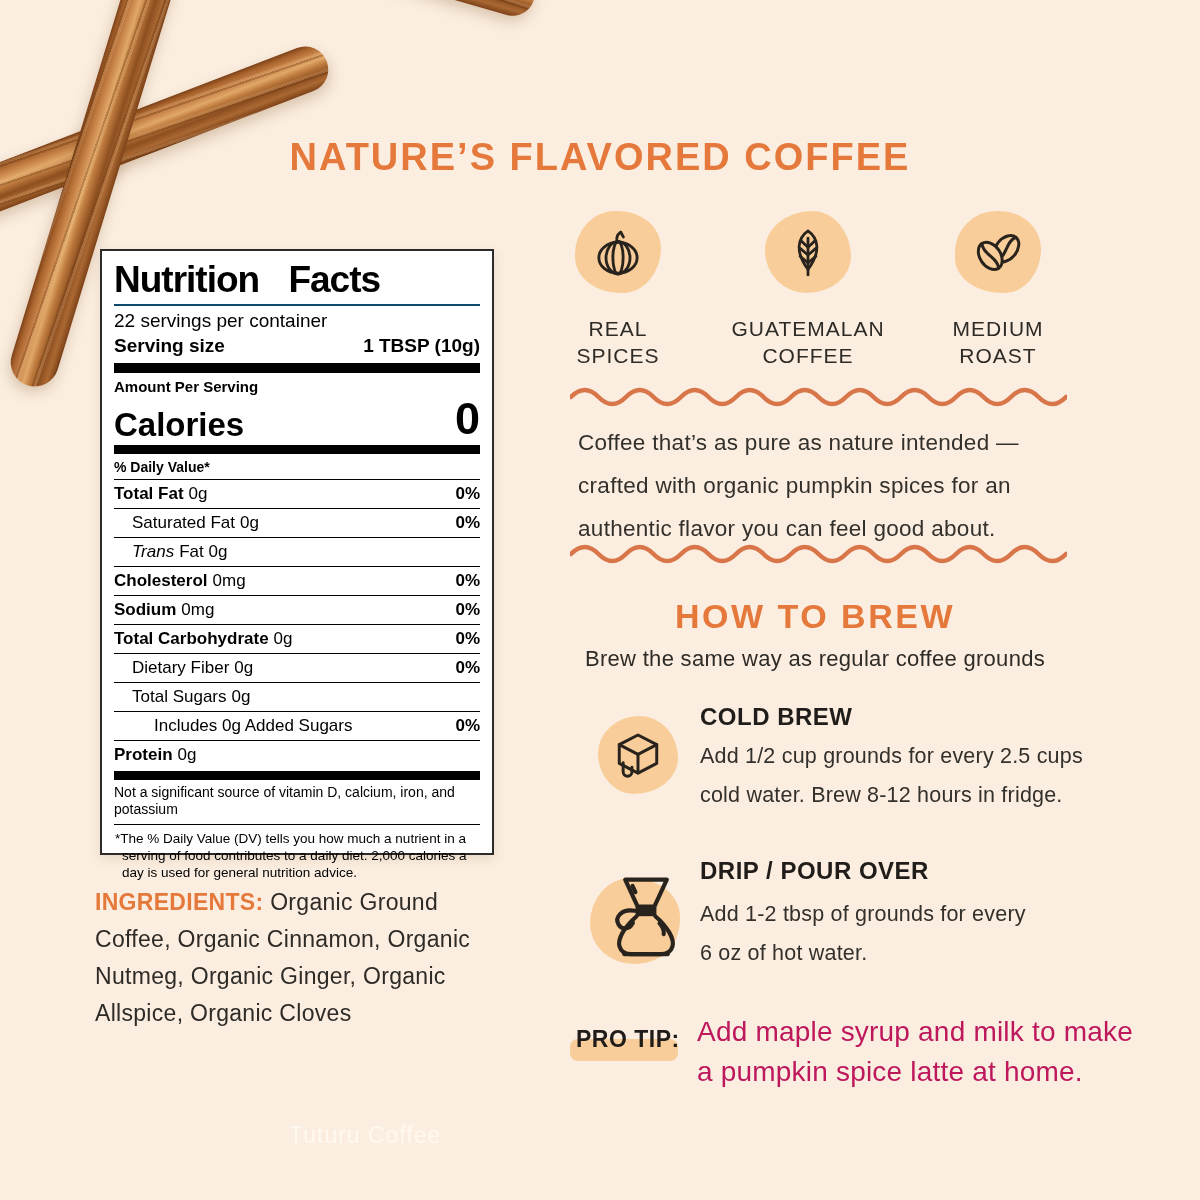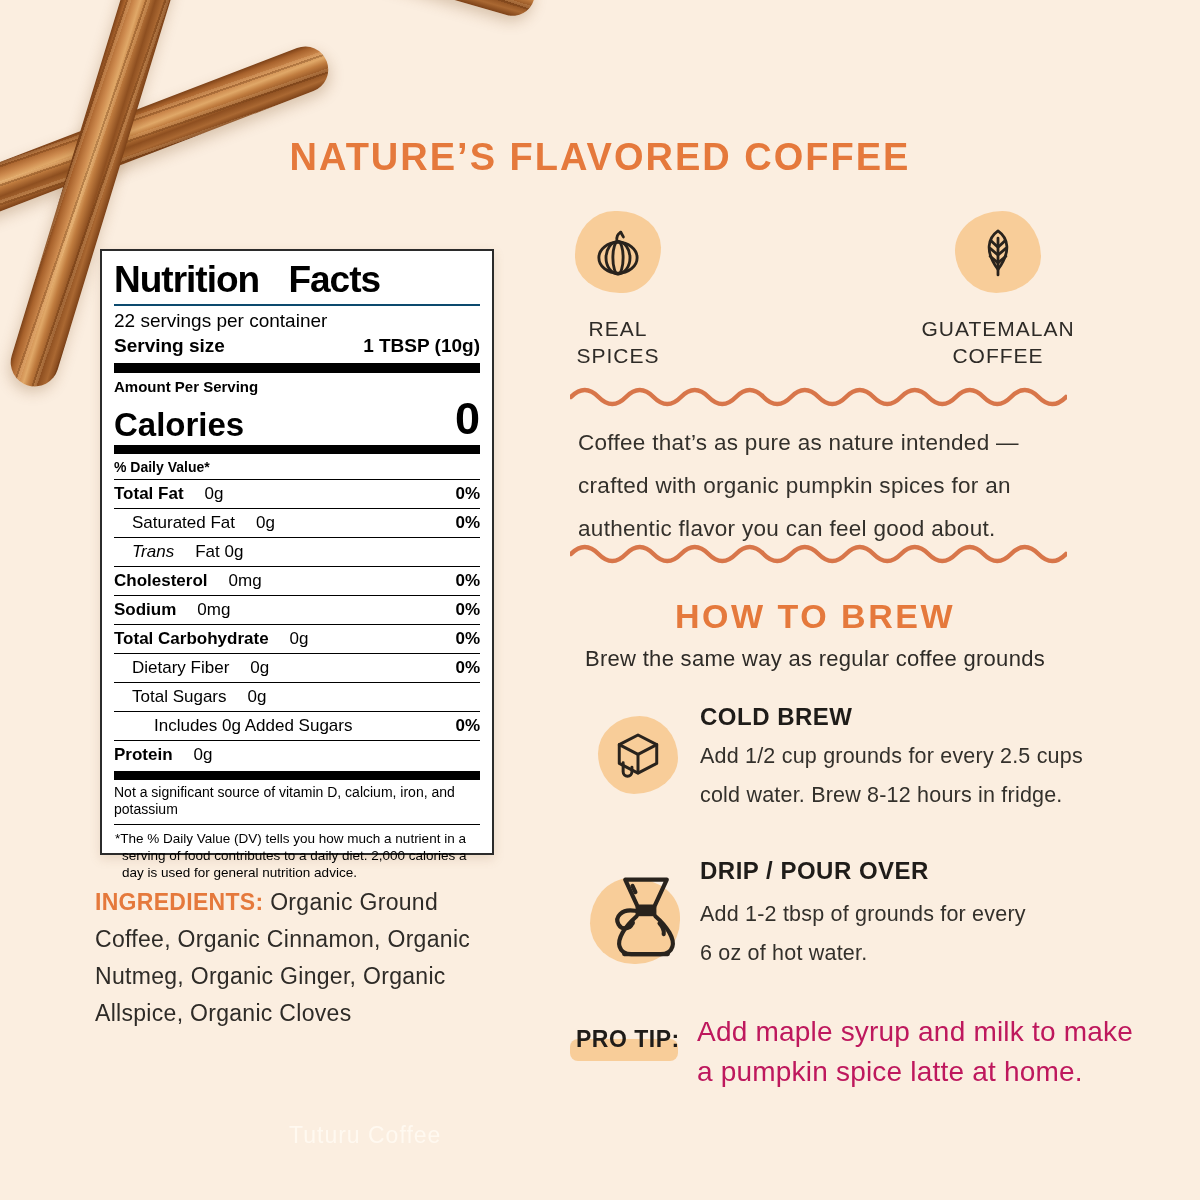--- a/index.html
+++ b/index.html
@@ -33,21 +33,21 @@
   .nf-servings { font-size:19px; padding:4px 0 1px; }
   .nf-ss { display:flex; justify-content:space-between; font-size:19px; font-weight:700; padding:2px 0 6px; }
   .bar-thick { height:10px; background:#000; }
   .bar-med { height:9px; background:#000; }
   .nf-aps { font-size:15px; font-weight:700; padding-top:5px; }
   .nf-cal { display:flex; justify-content:space-between; align-items:flex-end; line-height:1; padding:1px 0 4px; }
   .nf-cal .cal-l { font-size:33px; font-weight:800; }
   .nf-cal .cal-v { font-size:45px; font-weight:800; }
   .nf-dv { text-align:left; font-size:14px; font-weight:700; padding:5px 0 4px; }
   .nf-r { display:flex; align-items:baseline; border-top:1px solid #000; padding:4px 0; font-size:17px; }
-  .nf-r .amt { margin-left:21px; }
+  .nf-r .amt { margin-left:5px; }
   .nf-r .dv { margin-left:auto; font-weight:700; }
   .b { font-weight:700; }
   .it { font-style:italic; font-weight:400; }
   .in1 { padding-left:18px; }
   .in2 { padding-left:40px; }
   .nf-foot1 { font-size:14px; line-height:17px; padding:4px 0 6px; border-bottom:1px solid #000; }
   .nf-foot2 { font-size:13.5px; line-height:17px; padding:5px 0 0 8px; text-indent:-7px; }
 
   
   .ingredients { position:absolute; left:95px; top:884px; width:398px;
@@ -207,20 +207,38 @@
       <div class="blob">
         <svg width="58" height="58" viewBox="0 0 48 48" class="icon-stroke">
           <path d="M24 6.5 C32.5 12.5 35 23.5 24 38.5 C13 23.5 15.5 12.5 24 6.5 Z"></path>
           <path d="M24 12.5 V43"></path>
           <path d="M24 20 L29.5 15 M24 20 L18.5 15 M24 26.5 L30.5 21 M24 26.5 L17.5 21 M24 33 L30.5 27.5 M24 33 L17.5 27.5"></path>
         </svg>
       </div>
       <div class="flabel">
         <div>GUATEMALAN</div>
         <div>COFFEE</div>
+      </div>
+    </div>
+    <div class="feature">
+      <div class="blob">
+        <svg width="62" height="62" viewBox="0 0 48 48" class="icon-stroke">
+          <g transform="rotate(40 30.5 21.5)">
+            <ellipse cx="30.5" cy="21.5" rx="8" ry="11.5" fill="#f8cd99"></ellipse>
+            <path d="M30.5 10 c-4.5 7 4.5 16 0 23"></path>
+          </g>
+          <g transform="rotate(-34 18 27)">
+            <ellipse cx="18" cy="27" rx="8" ry="11.5" fill="#f8cd99"></ellipse>
+            <path d="M18 15.5 c-4.5 7 4.5 16 0 23"></path>
+          </g>
+        </svg>
+      </div>
+      <div class="flabel">
+        <div>MEDIUM</div>
+        <div>ROAST</div>
       </div>
     </div>
   </div>
 
   <svg class="wave wave-1" viewBox="0 0 495 28">
     <path d="M0 14 Q13.75 0 27.5 14 T55 14 T82.5 14 T110 14 T137.5 14 T165 14 T192.5 14 T220 14 T247.5 14 T275 14 T302.5 14 T330 14 T357.5 14 T385 14 T412.5 14 T440 14 T467.5 14 T495 14" fill="none" stroke="#d8764a" stroke-width="4.5" stroke-linecap="round"></path>
   </svg>
   <svg class="wave wave-2" viewBox="0 0 495 28">
     <path d="M0 14 Q13.75 0 27.5 14 T55 14 T82.5 14 T110 14 T137.5 14 T165 14 T192.5 14 T220 14 T247.5 14 T275 14 T302.5 14 T330 14 T357.5 14 T385 14 T412.5 14 T440 14 T467.5 14 T495 14" fill="none" stroke="#d8764a" stroke-width="4.5" stroke-linecap="round"></path>
   </svg>

